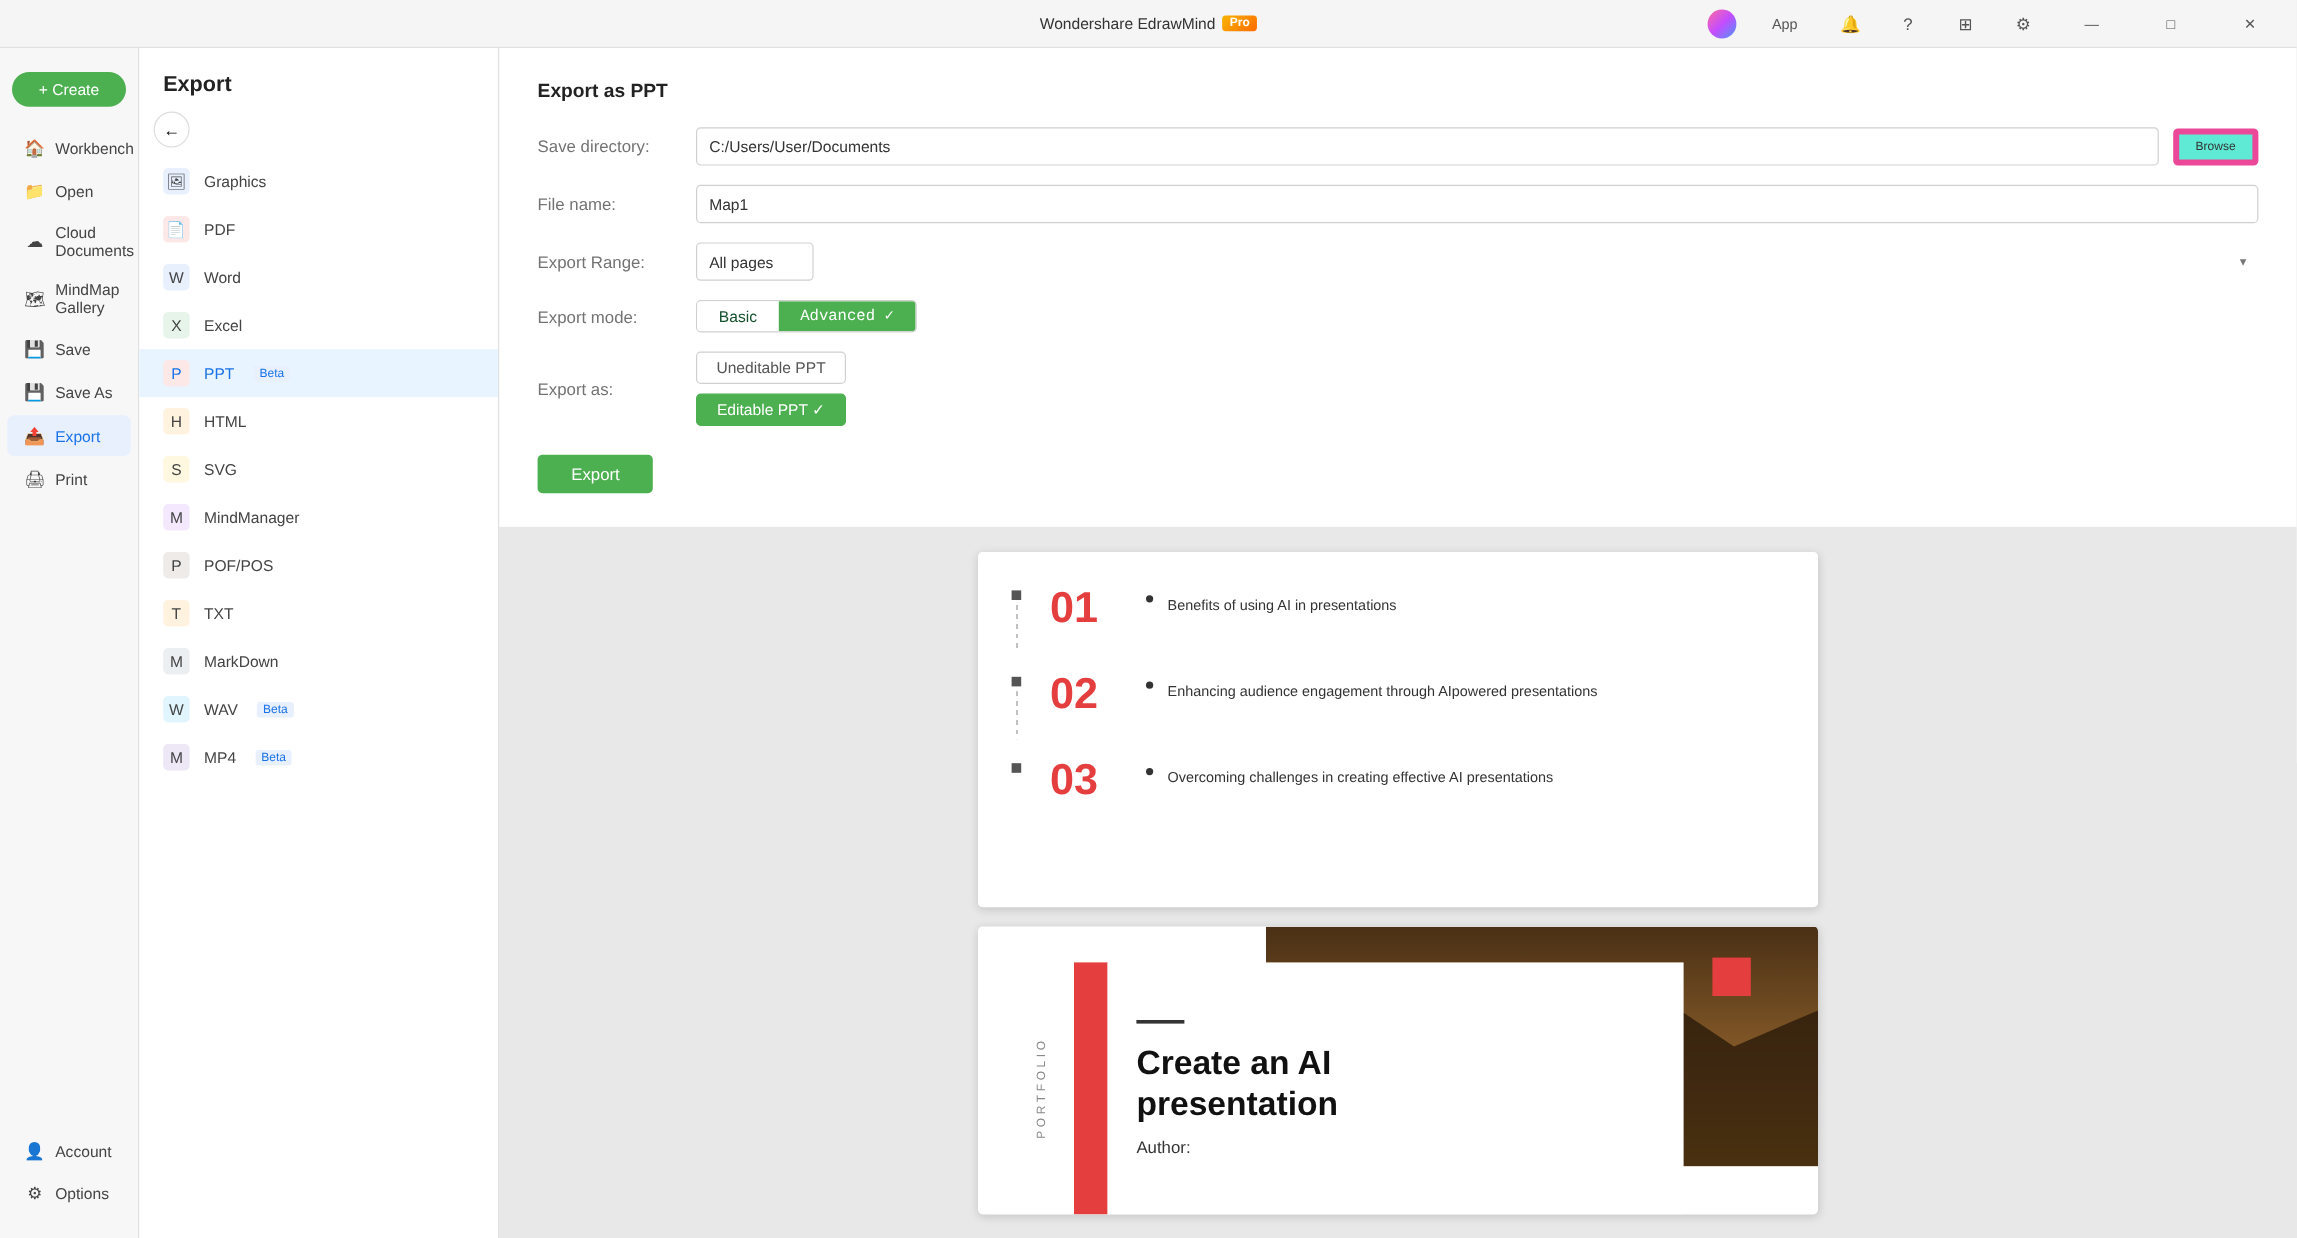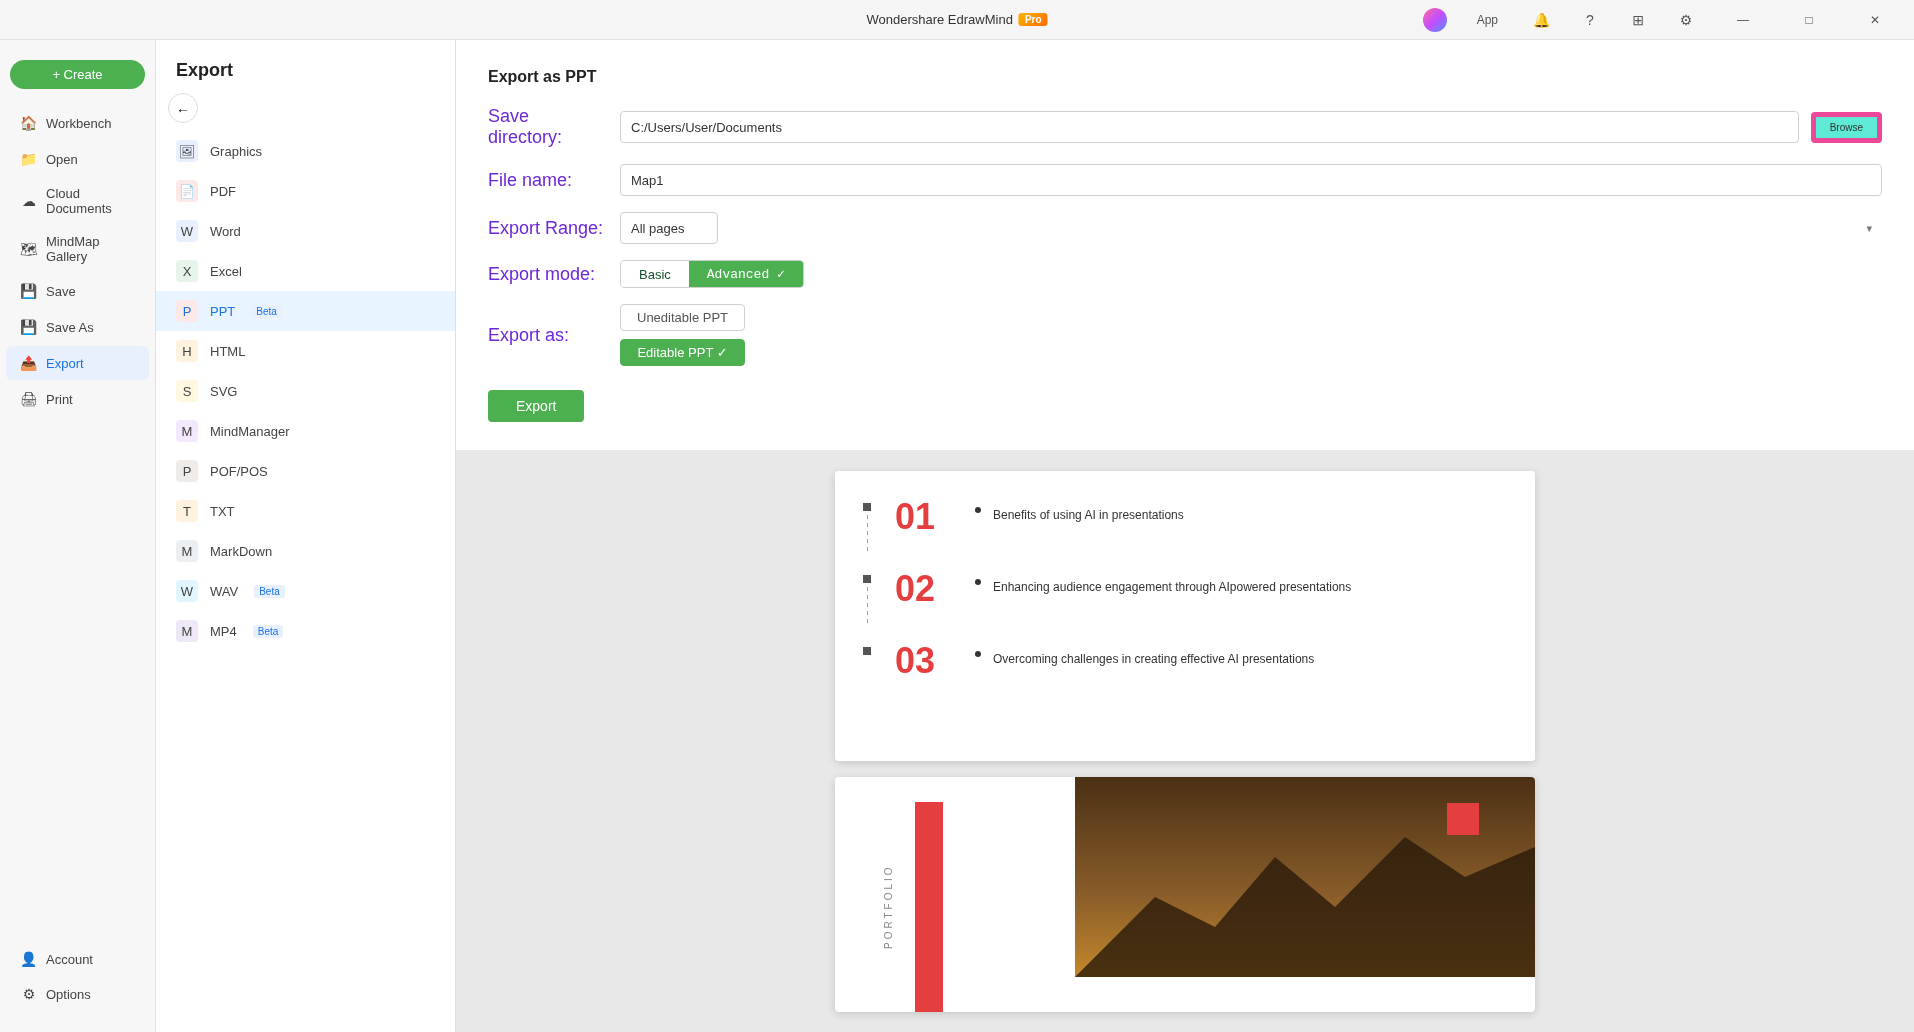--- a/index.html
+++ b/index.html
@@ -76,21 +76,21 @@
 
     
     .main-layout {
       display: flex;
       flex: 1;
       overflow: hidden;
     }
 
     
     .left-sidebar {
-      width: 156px;
+      width: 116px;
       background: #f7f7f7;
       border-right: 1px solid #e0e0e0;
       display: flex;
       flex-direction: column;
       padding: 12px 0;
       flex-shrink: 0;
     }
     .sidebar-item {
       display: flex;
       align-items: center;
@@ -191,22 +191,22 @@
       color: #222;
     }
     .form-row {
       display: flex;
       align-items: center;
       margin-bottom: 16px;
       gap: 12px;
     }
     .form-label {
       width: 120px;
-      font-size: 18px;
-      color: #6d28d9;
+      font-size: 14px;
+      color: #737373;
       flex-shrink: 0;
     }
     .form-input {
       flex: 1;
       height: 32px;
       border: 1px solid #d0d0d0;
       border-radius: 4px;
       padding: 0 10px;
       font-size: 13px;
       color: #333;
@@ -729,19 +729,27 @@
         </div>
 
         <div class="slide-2-red-square"></div>
 
         <div class="slide-2-content">
 
           <div class="slide-2-portfolio">PORTFOLIO</div>
 
           <div class="slide-2-red-bar"></div>
 
+          <div class="slide-2-text-area">
+            <div class="slide-2-line"></div>
+            <div class="slide-2-title">
+              <span>Create an AI</span><br>
+              <span>presentation</span>
+            </div>
+            <div class="slide-2-author">Author:</div>
+          </div>
         </div>
       </div>
 
     </div>
   </div>
 
 </div>
 
 </body></html>

